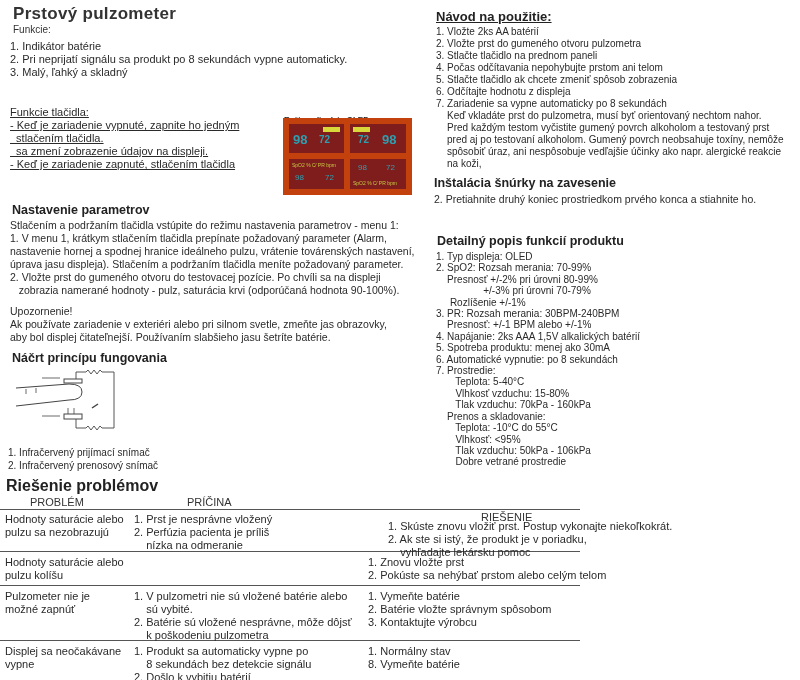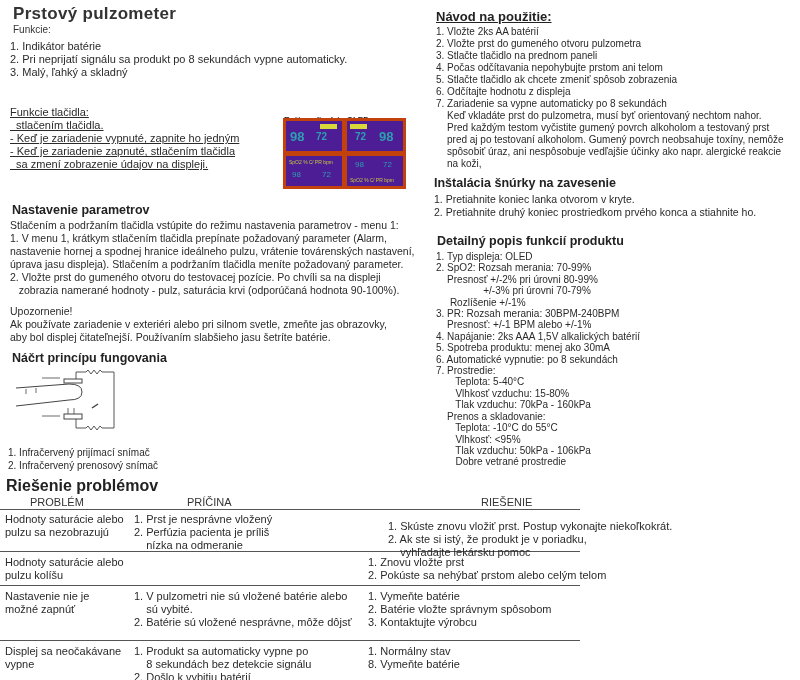--- a/index.html
+++ b/index.html
@@ -7,21 +7,21 @@
          font-family:"Liberation Sans", sans-serif; color:#2a2a2a; }
   .abs { position:absolute; }
   .title { left:13px; top:4px; font-size:17px; font-weight:bold; color:#333; letter-spacing:0.3px; }
   .subhead { font-size:10px; color:#333; }
   .txt { font-size:11px; line-height:13px; color:#2a2a2a; }
   .h2 { font-size:12.5px; font-weight:bold; color:#222; }
   .h2big { font-size:16px; font-weight:bold; color:#222; }
   .line { white-space:pre; }
   .oled-label { font-size:8px; font-weight:bold; color:#222; }
   .oled-wrap { left:283px; top:118px; width:118px; height:66px; }
-  .oled { position:absolute; width:56px; height:30px; background:#4c1d95; border:3px solid #c2410c; }
+  .oled { position:absolute; width:56px; height:30px; background:#7f1d1d; border:6px solid #c2410c; }
   .oled .big { position:absolute; color:#2d9fb0; font-size:13px; font-weight:bold; }
   .oled .bar { position:absolute; background:#d8d83a; height:5px; }
   .oled .small { position:absolute; color:#c8c840; font-size:5px; white-space:nowrap; }
   .oled .bsmall { position:absolute; color:#2d9fb0; font-size:8px; }
   
   .tbl { left:0; top:496px; width:580px; }
   .thead { position:relative; height:13px; font-size:11px; color:#333; border-bottom:1.5px solid #555; }
   .row { position:relative; border-bottom:1.5px solid #555; font-size:11px; line-height:13px; }
   .c1 { position:absolute; left:5px; width:140px; }
   .c2 { position:absolute; left:134px; width:230px; }
@@ -60,24 +60,24 @@
   </div>
   <div class="oled" style="left:61px;top:35px;">
     <div class="bsmall" style="left:8px;top:4px;">98</div>
     <div class="bsmall" style="left:36px;top:4px;">72</div>
     <div class="small" style="left:3px;top:21px;">SpO2 % C⁄ PR bpm</div>
   </div>
 </div>
 
 <div class="abs txt" style="left:10px;top:106px;text-decoration:underline;">
   <div class="line">Funkcie tlačidla:</div>
+  <div class="line">- Keď je zariadenie vypnuté, zapnite ho jedným</div>
   <div class="line">  stlačením tlačidla.</div>
-  <div class="line">- Keď je zariadenie vypnuté, zapnite ho jedným</div>
+  <div class="line">  sa zmení zobrazenie údajov na displeji.</div>
   <div class="line">- Keď je zariadenie zapnuté, stlačením tlačidla</div>
-  <div class="line">  sa zmení zobrazenie údajov na displeji.</div>
 </div>
 
 <div class="abs h2" style="left:12px;top:203px;">Nastavenie parametrov</div>
 <div class="abs txt" style="left:10px;top:219px;font-size:10.5px;">
   <div class="line">Stlačením a podržaním tlačidla vstúpite do režimu nastavenia parametrov - menu 1:</div>
   <div class="line">1. V menu 1, krátkym stlačením tlačidla prepínate požadovaný parameter (Alarm,</div>
   <div class="line">nastavenie hornej a spodnej hranice ideálneho pulzu, vrátenie továrenských nastavení,</div>
   <div class="line">úprava jasu displeja). Stlačením a podržaním tlačidla meníte požadovaný parameter.</div>
   <div class="line">2. Vložte prst do gumeného otvoru do testovacej pozície. Po chvíli sa na displeji</div>
   <div class="line">   zobrazia namerané hodnoty - pulz, saturácia krvi (odporúčaná hodnota 90-100%).</div>
@@ -123,21 +123,20 @@
 <div class="abs txt" style="left:447px;top:110px;font-size:10px;line-height:12px;">
   <div class="line">Keď vkladáte prst do pulzometra, musí byť orientovaný nechtom nahor.</div>
   <div class="line">Pred každým testom vyčistite gumený povrch alkoholom a testovaný prst</div>
   <div class="line">pred aj po testovaní alkoholom. Gumený povrch neobsahuje toxíny, nemôže</div>
   <div class="line">spôsobiť úraz, ani nespôsobuje vedľajšie účinky ako napr. alergické reakcie</div>
   <div class="line">na koži,</div>
 </div>
 
 <div class="abs h2" style="left:434px;top:176px;">Inštalácia šnúrky na zavesenie</div>
 <div class="abs txt" style="left:434px;top:193px;font-size:10.5px;">
-  <div class="line">1. Pretiahnite koniec lanka otvorom v kryte.</div>
   <div class="line">2. Pretiahnite druhý koniec prostriedkom prvého konca a stiahnite ho.</div>
 </div>
 
 <div class="abs h2" style="left:437px;top:234px;">Detailný popis funkcií produktu</div>
 <div class="abs txt" style="left:436px;top:251px;font-size:10px;line-height:11.4px;">
   <div class="line">1. Typ displeja: OLED</div>
   <div class="line">2. SpO2: Rozsah merania: 70-99%</div>
   <div class="line">    Presnosť +/-2% pri úrovni 80-99%</div>
   <div class="line">                 +/-3% pri úrovni 70-79%</div>
   <div class="line">     Rozlíšenie +/-1%</div>
@@ -156,21 +155,21 @@
   <div class="line">       Tlak vzduchu: 50kPa - 106kPa</div>
   <div class="line">       Dobre vetrané prostredie</div>
 </div>
 
 <div class="abs h2big" style="left:6px;top:477px;">Riešenie problémov</div>
 
 <div class="abs tbl">
   <div class="thead">
     <span class="abs" style="left:30px;top:0;">PROBLÉM</span>
     <span class="abs" style="left:187px;top:0;">PRÍČINA</span>
-    <span class="abs" style="left:481px;top:0;">RIEŠENIE</span>
+    <span class="abs" style="left:481px;top:15px;">RIEŠENIE</span>
   </div>
 
   <div class="row" style="height:41px;">
     <div class="c1" style="top:3px;">
       <div class="line">Hodnoty saturácie alebo</div>
       <div class="line">pulzu sa nezobrazujú</div>
     </div>
     <div class="c2" style="top:3px;">
       <div class="line">1. Prst je nesprávne vložený</div>
       <div class="line">2. Perfúzia pacienta je príliš</div>
@@ -189,27 +188,28 @@
       <div class="line">pulzu kolíšu</div>
     </div>
     <div class="c3" style="top:4px;">
       <div class="line">1. Znovu vložte prst</div>
       <div class="line">2. Pokúste sa nehýbať prstom alebo celým telom</div>
     </div>
   </div>
 
   <div class="row" style="height:54px;">
     <div class="c1" style="top:4px;">
-      <div class="line">Nastavenie nie je</div>
+      <div class="line">Pulzometer nie je</div>
       <div class="line">možné zapnúť</div>
     </div>
     <div class="c2" style="top:4px;">
       <div class="line">1. V pulzometri nie sú vložené batérie alebo</div>
       <div class="line">    sú vybité.</div>
       <div class="line">2. Batérie sú vložené nesprávne, môže dôjsť</div>
+      <div class="line">    k poškodeniu pulzometra</div>
     </div>
     <div class="c3" style="top:4px;">
       <div class="line">1. Vymeňte batérie</div>
       <div class="line">2. Batérie vložte správnym spôsobom</div>
       <div class="line">3. Kontaktujte výrobcu</div>
     </div>
   </div>
 
   <div style="position:relative;height:45px;font-size:11px;line-height:13px;">
     <div class="c1" style="top:4px;">

